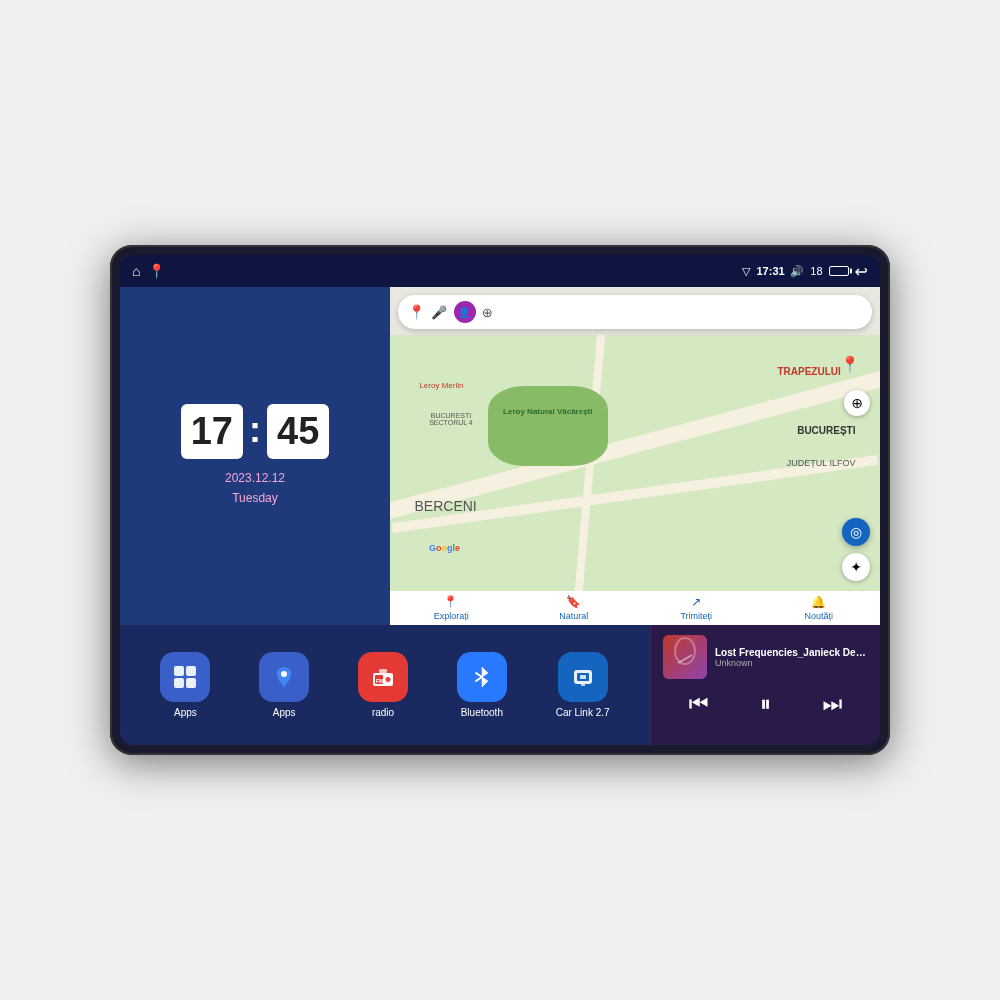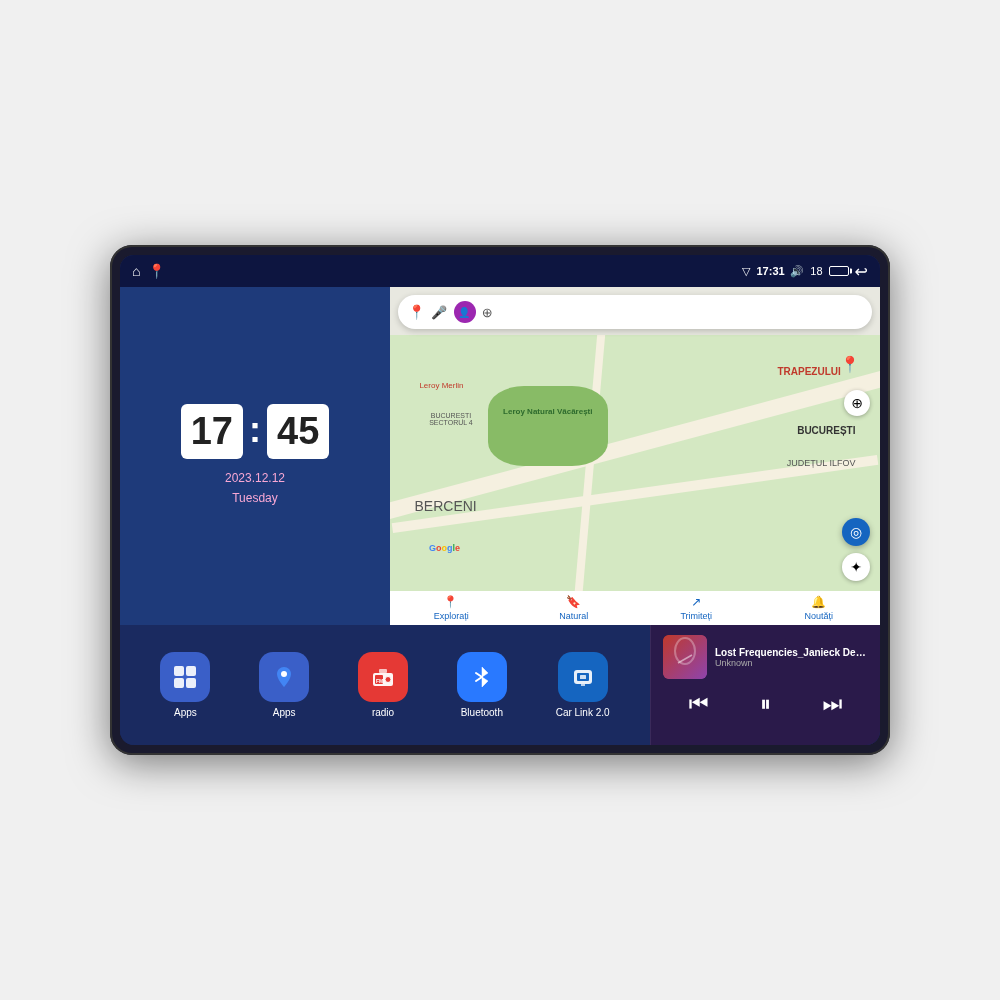--- a/index.html
+++ b/index.html
@@ -638,21 +638,21 @@
 
           <div class="app-item">
             <div class="app-icon-wrap icon-carlink">
               <svg width="28" height="28" viewBox="0 0 28 28" fill="none">
                 <rect x="5" y="7" width="18" height="14" rx="3" fill="white" opacity="0.9"></rect>
                 <rect x="8" y="10" width="12" height="8" rx="1" fill="#1565c0"></rect>
                 <rect x="11" y="12" width="6" height="4" rx="0.5" fill="white" opacity="0.8"></rect>
                 <rect x="12" y="21" width="4" height="2" fill="white" opacity="0.7"></rect>
               </svg>
             </div>
-            <span class="app-label">Car Link 2.0</span>
+            <span class="app-label">Car Link 2.7</span>
           </div>
 
         </div>
 
         <div class="music-panel">
           <div class="music-info-row">
             <div class="music-thumb">
               <svg width="44" height="44" viewBox="0 0 44 44">
                 <defs>
                   <linearGradient id="thumbGrad" x1="0%" y1="0%" x2="100%" y2="100%">

